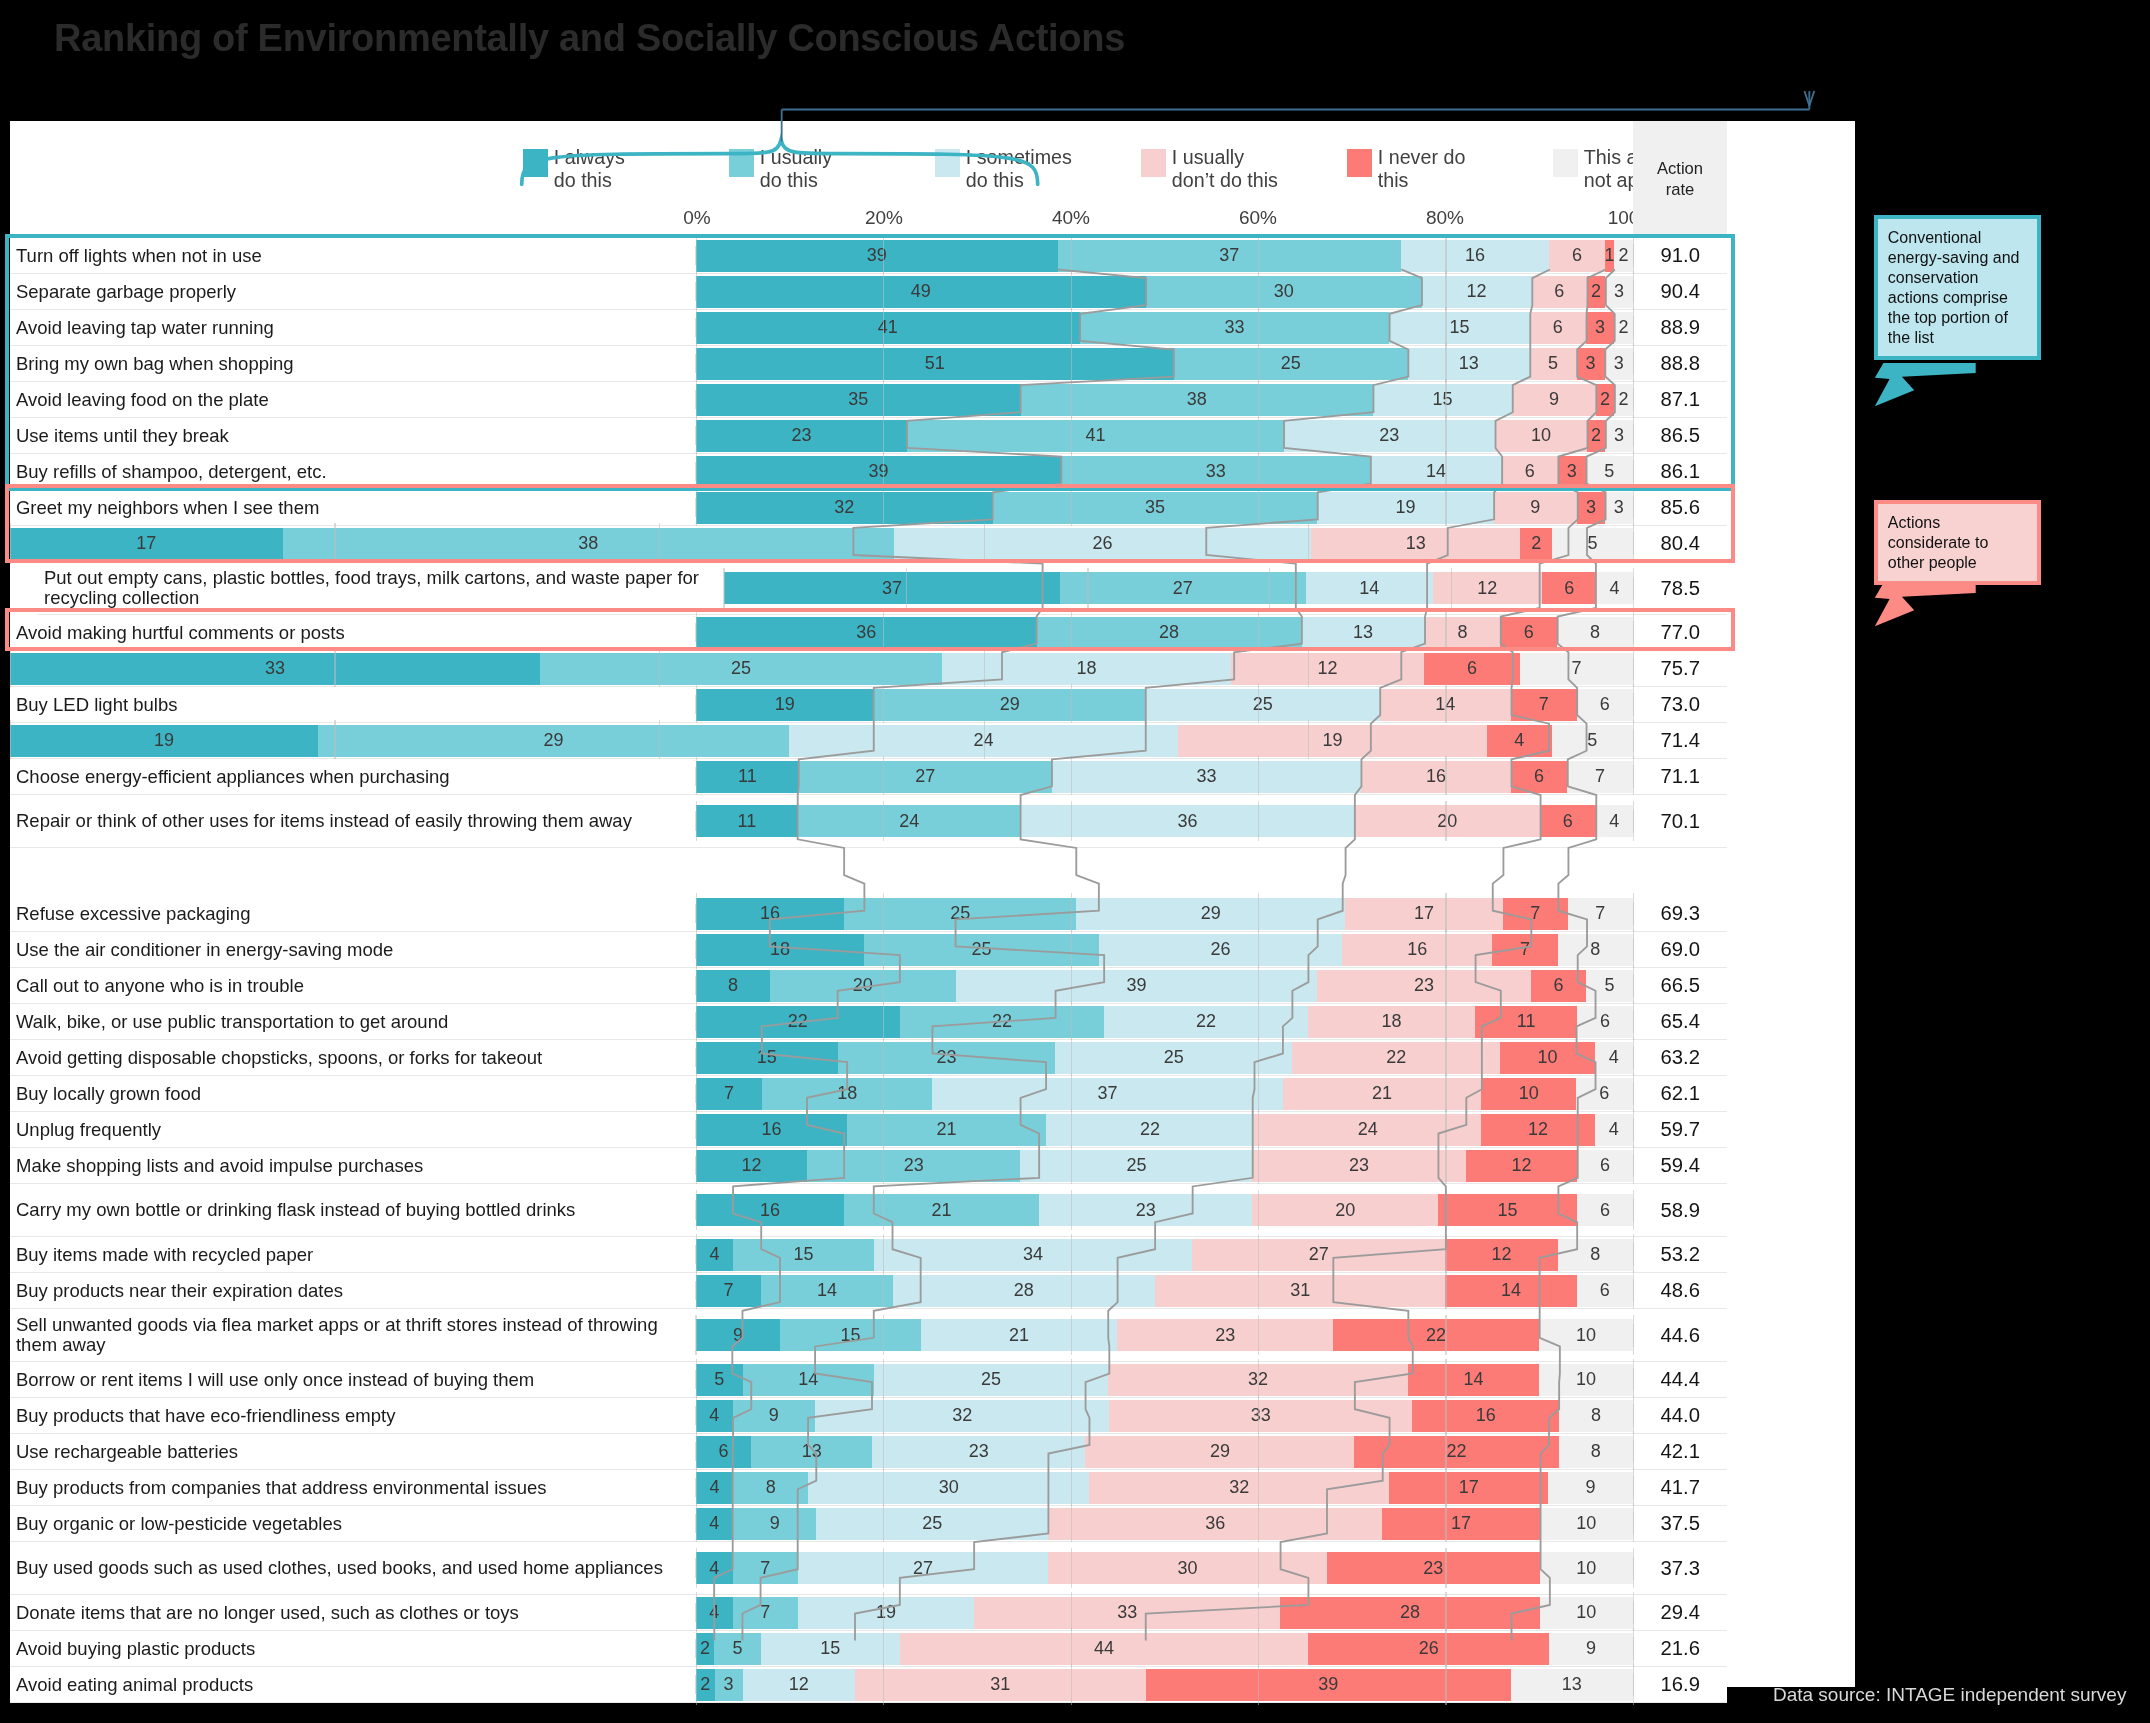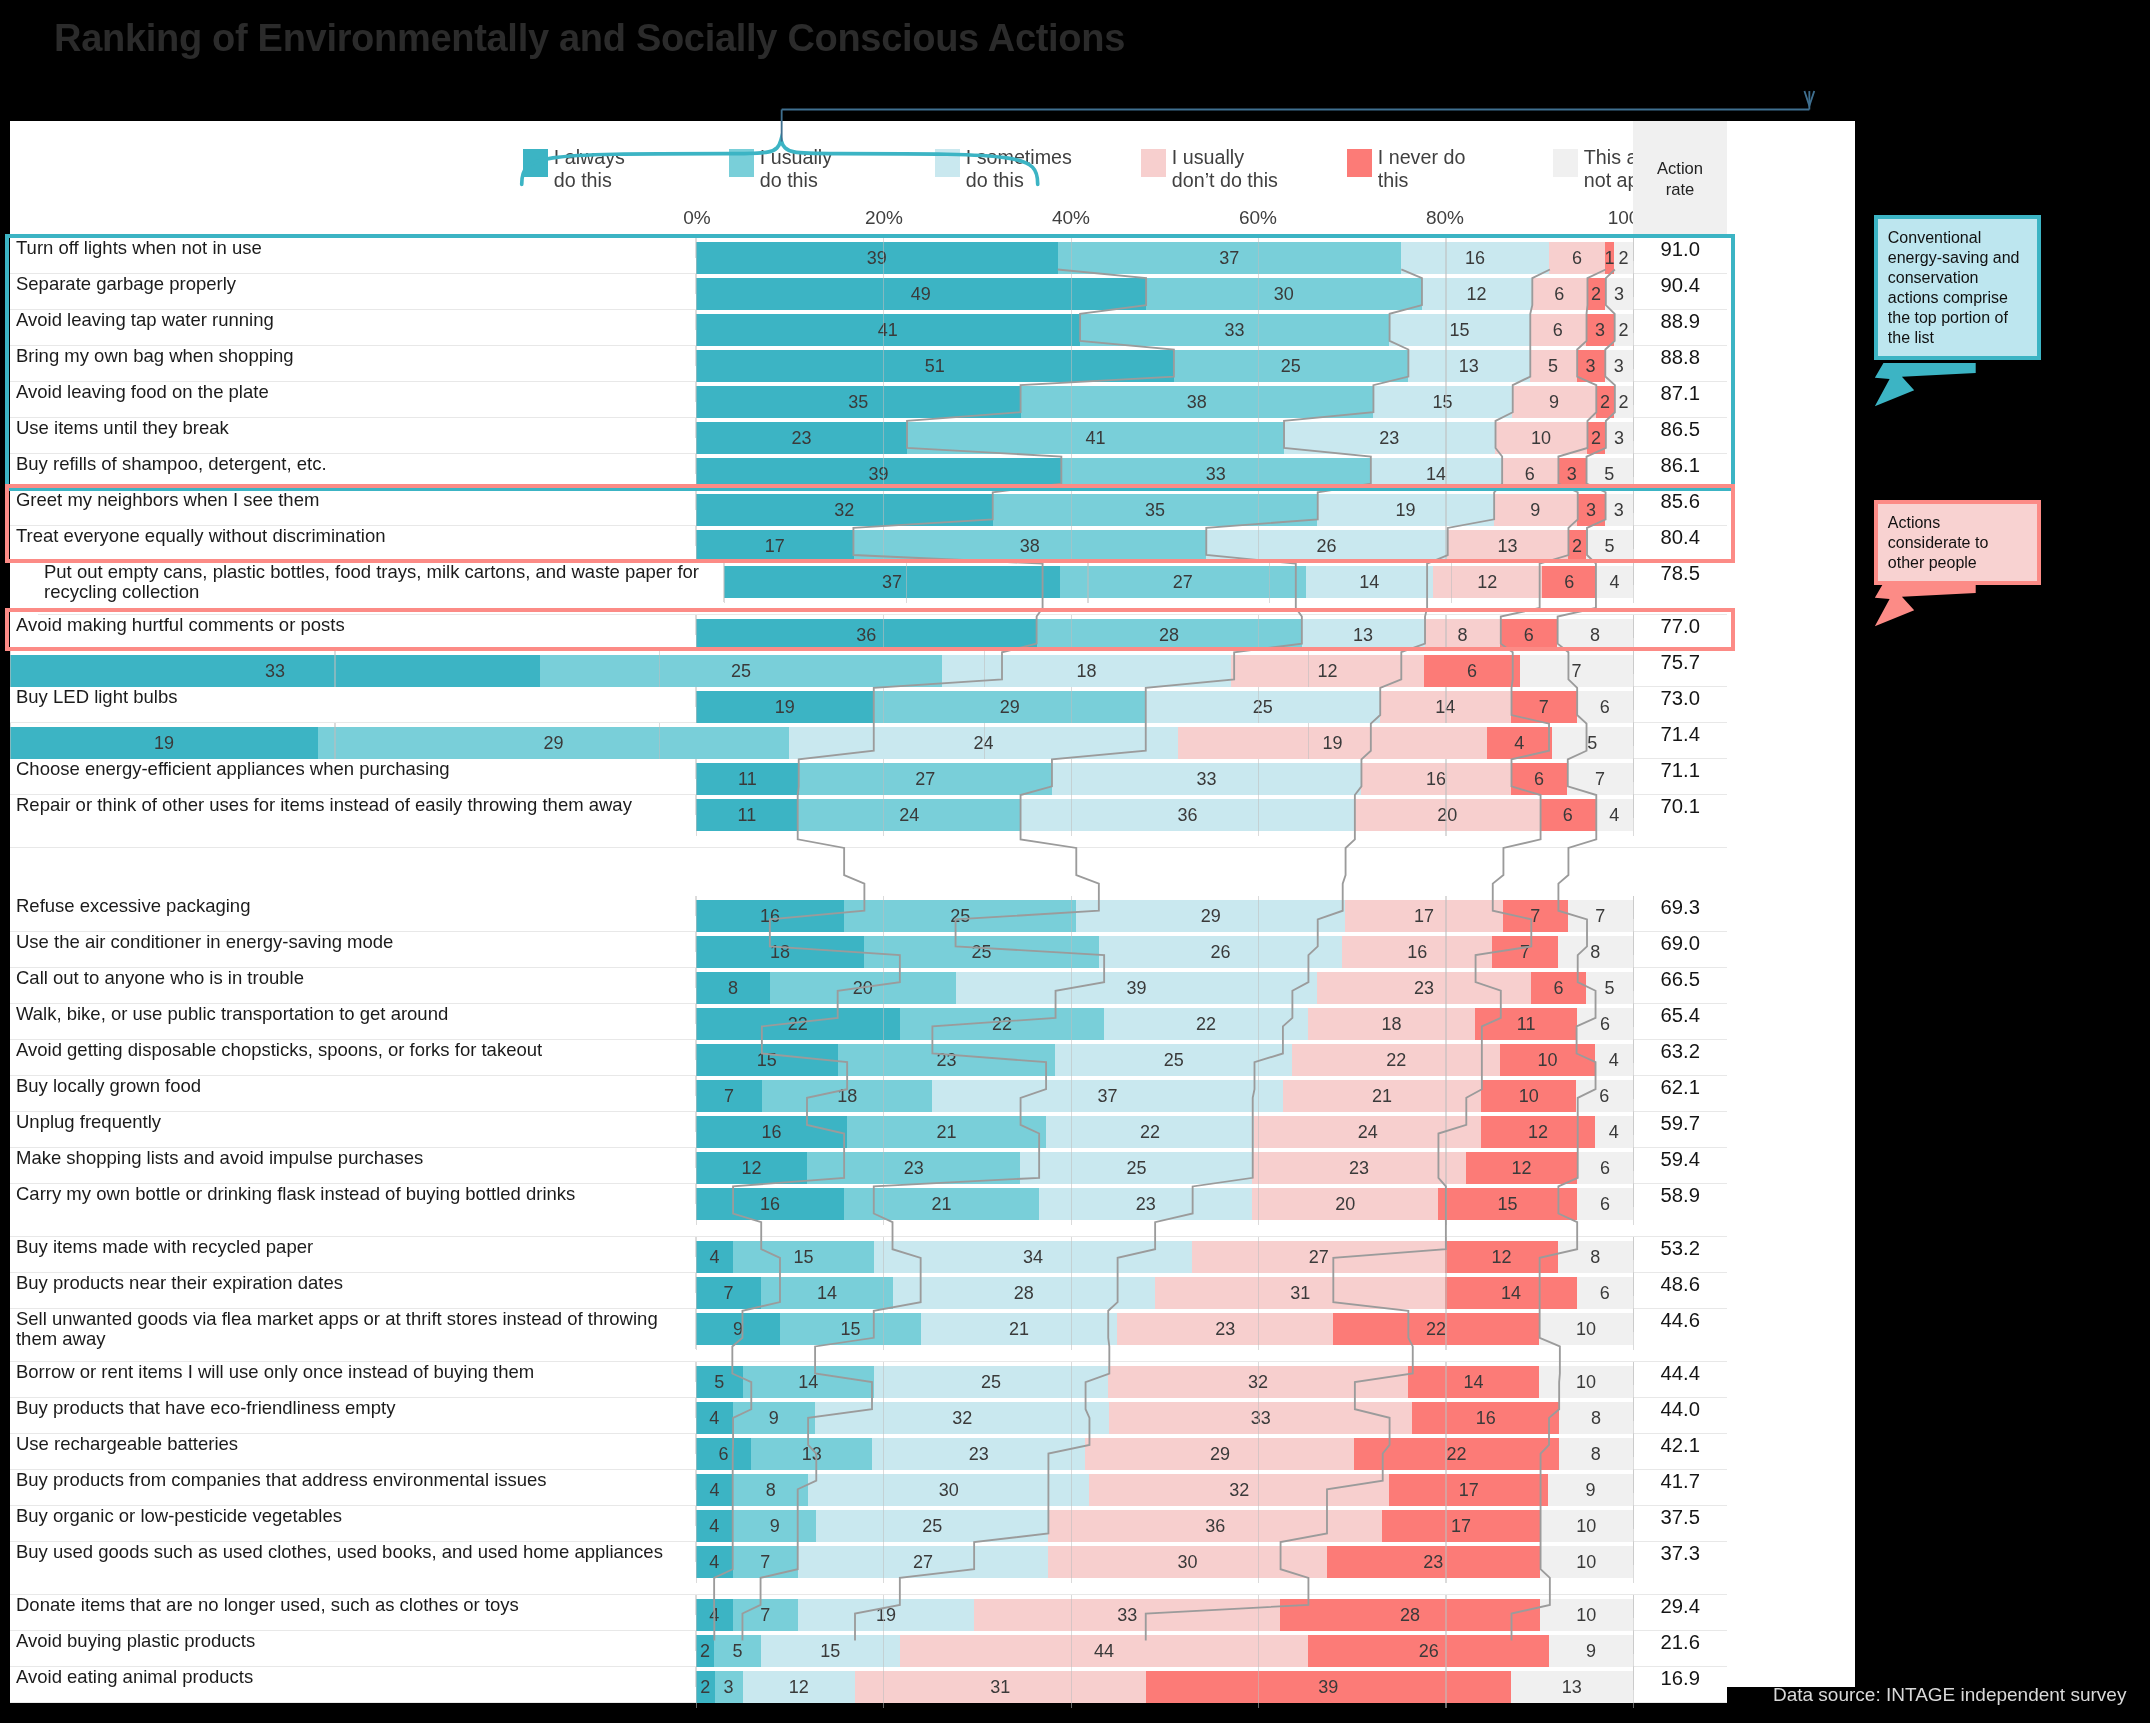--- a/index.html
+++ b/index.html
@@ -79,21 +79,21 @@
 
   
   #table {
     position: absolute;
     left: 9.8px;
     top: 238px;
     width: 1717px;
   }
   .row {
     display: flex;
-    align-items: flex-start;
+    align-items: center;
     position: relative;
     border-bottom: 1.2px solid #e8e8e8;
     background: #fff;
   }
   .row:last-child { border-bottom: none; }
 
   .cell-label {
     width: 686px;
     flex: 0 0 686px;
     display: flex;
@@ -454,21 +454,20 @@
           <div class="seg s1" style="flex: 0 0 34.6535%;">35</div>
           <div class="seg s2" style="flex: 0 0 18.8119%;">19</div>
           <div class="seg s3" style="flex: 0 0 8.91089%;">9</div>
           <div class="seg s4" style="flex: 0 0 2.9703%;">3</div>
           <div class="seg s5" style="flex: 0 0 2.9703%;">3</div>
         </div>
       </div>
       <div class="cell-rate">85.6</div>
     </div>
     <div class="row" style="height: 36px;">
-      <div class="cell-label">Treat everyone equally without discrimination</div>
       <div class="cell-bar">
         <div class="gridlines">
           <i style="left: 0%;"></i>
           <i style="left: 20%;"></i>
           <i style="left: 40%;"></i>
           <i style="left: 60%;"></i>
           <i style="left: 80%;"></i>
           <i style="left: 100%;"></i>
         </div>
         <div class="bar">

